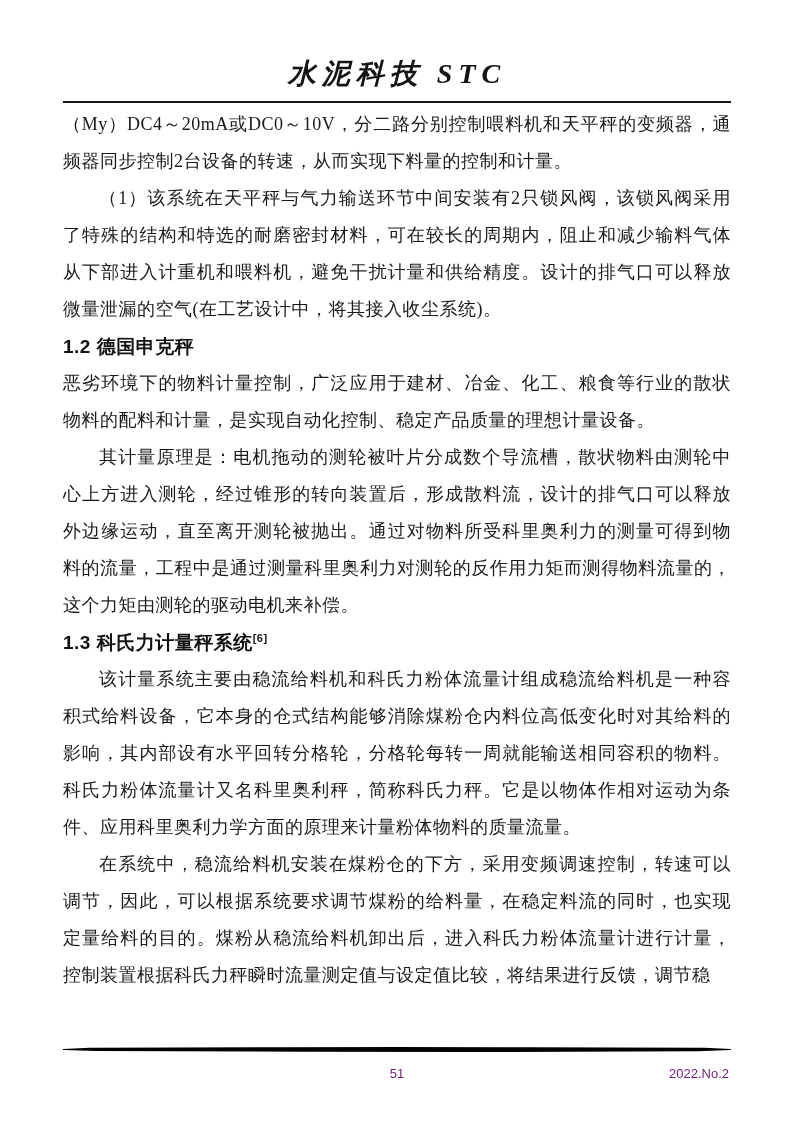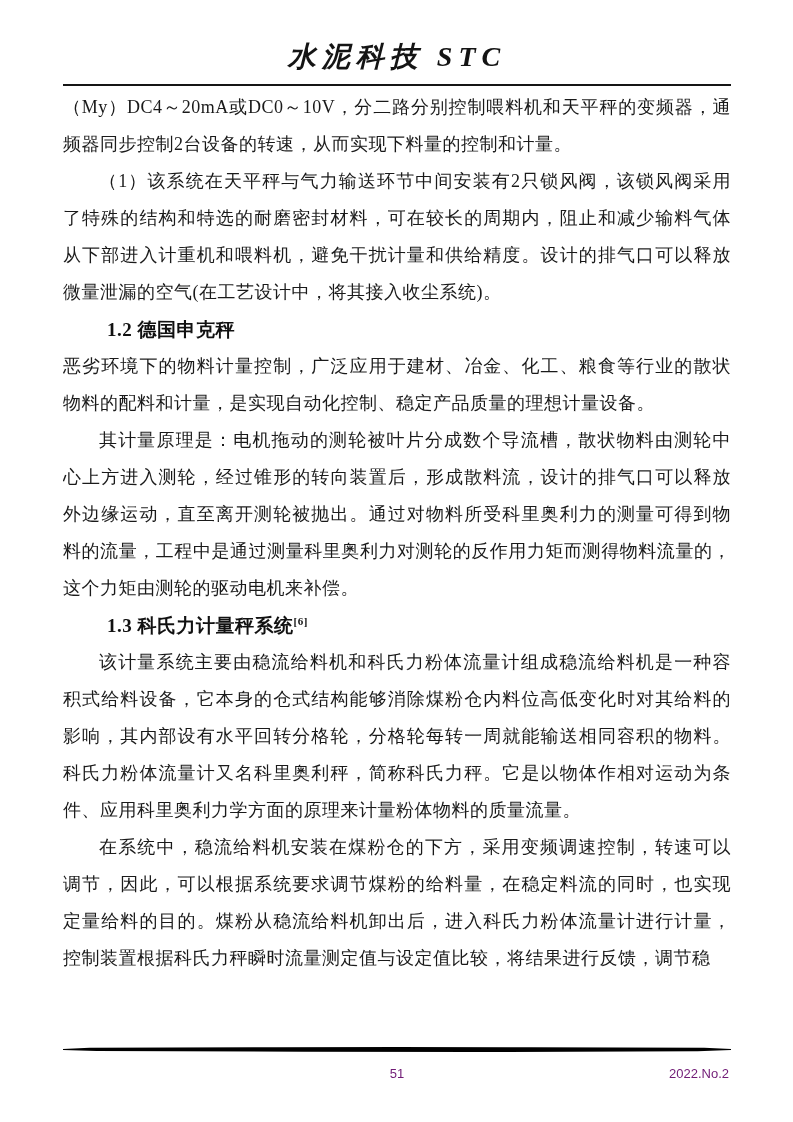--- a/index.html
+++ b/index.html
@@ -7,21 +7,21 @@
     padding: 0;
     background: #ffffff;
   }
   .page {
     position: relative;
     width: 793px;
     height: 1122px;
     margin: 0 auto;
     background: #ffffff;
     box-sizing: border-box;
-    padding: 0 62px 0 63px;
+    padding: 17px 62px 0 63px;
     color: #1a1a1a;
     font-family: "Liberation Serif", "DejaVu Serif", serif;
     overflow: hidden;
   }
 
   
   .journal-title {
     margin-top: 34px;
     height: 46px;
     line-height: 46px;
@@ -53,24 +53,23 @@
     letter-spacing: 0.5px;
   }
   .line.last { text-align-last: left; }
   .line.indent { text-indent: 2em; }
 
   .heading {
     height: 37px;
     line-height: 37px;
     font-size: 19px;
     font-weight: bold;
-    font-family: Liberation Serif, serif;
+    font-family: Liberation Sans, sans-serif;
     color: #111111;
     letter-spacing: 0.5px;
-    margin-left: 44px;
   }
   .heading sup {
     font-size: 11px;
     font-weight: bold;
     line-height: 0;
   }
 
   
   .page-footer {
     position: absolute;

